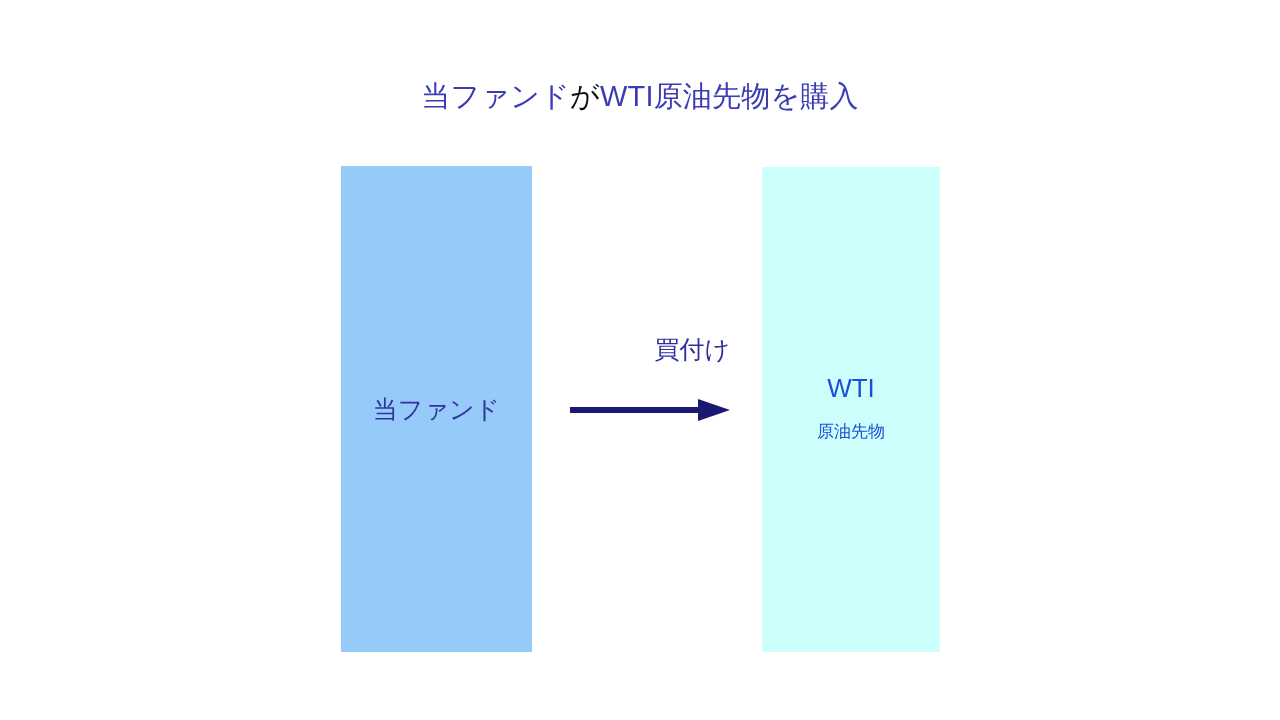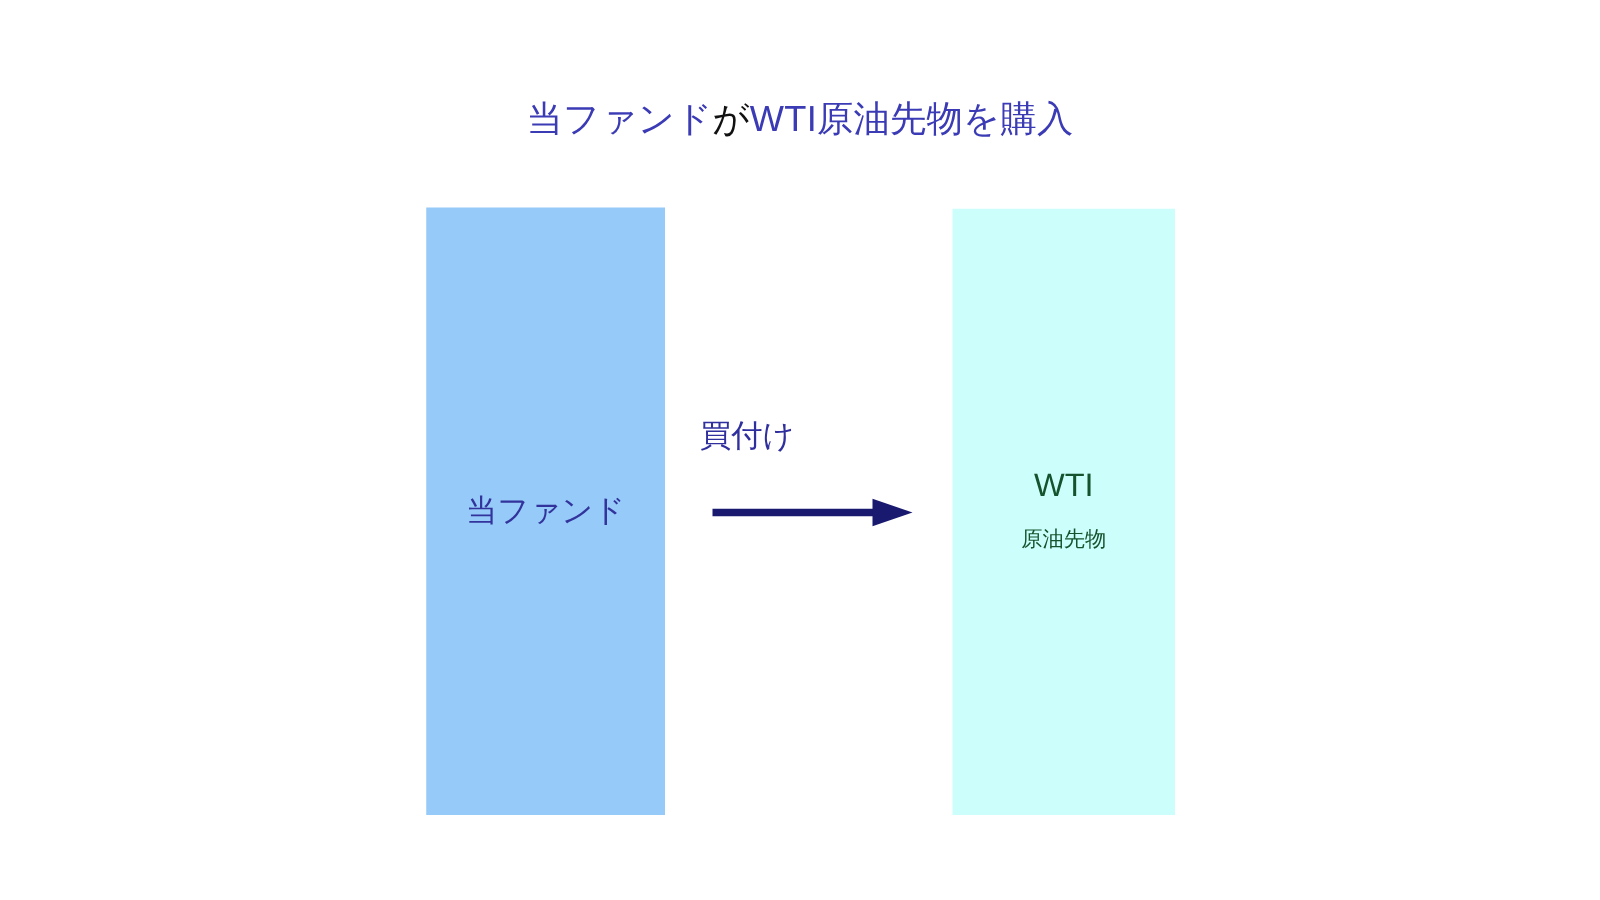--- a/index.html
+++ b/index.html
@@ -67,21 +67,21 @@
     font-size: 25px;
     line-height: 44px;
     white-space: nowrap;
   }
 
   .label-fund {
     color: #33339c;
   }
 
   .label-wti {
-    color: #14532d;
+    color: #1d4ed8;
   }
 
   .label-wti .line1 {
     display: block;
     font-size: 26px;
   }
   .label-wti .line2 {
     display: block;
     font-size: 17px;
   }
@@ -93,21 +93,21 @@
     top: 330px;
     width: 190px;
     height: 100px;
   }
 
   .arrow-label {
     position: absolute;
     left: 0;
     top: 0;
     width: 170px;
-    text-align: left;
+    text-align: right;
     font-size: 25px;
     line-height: 38px;
     color: #2f2f9e;
     white-space: nowrap;
   }
 
   .arrow-svg {
     position: absolute;
     left: 0px;
     top: 60px;

